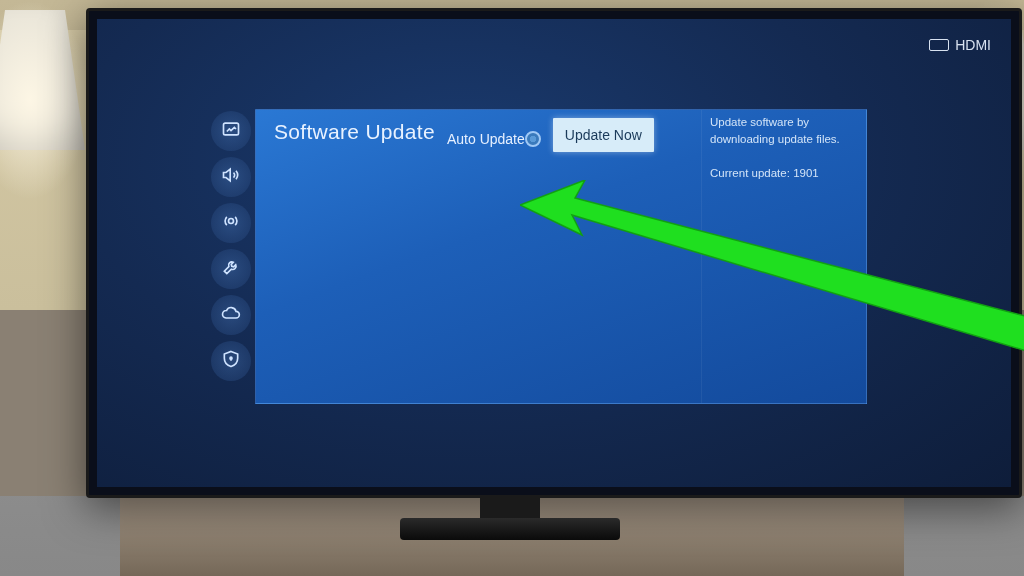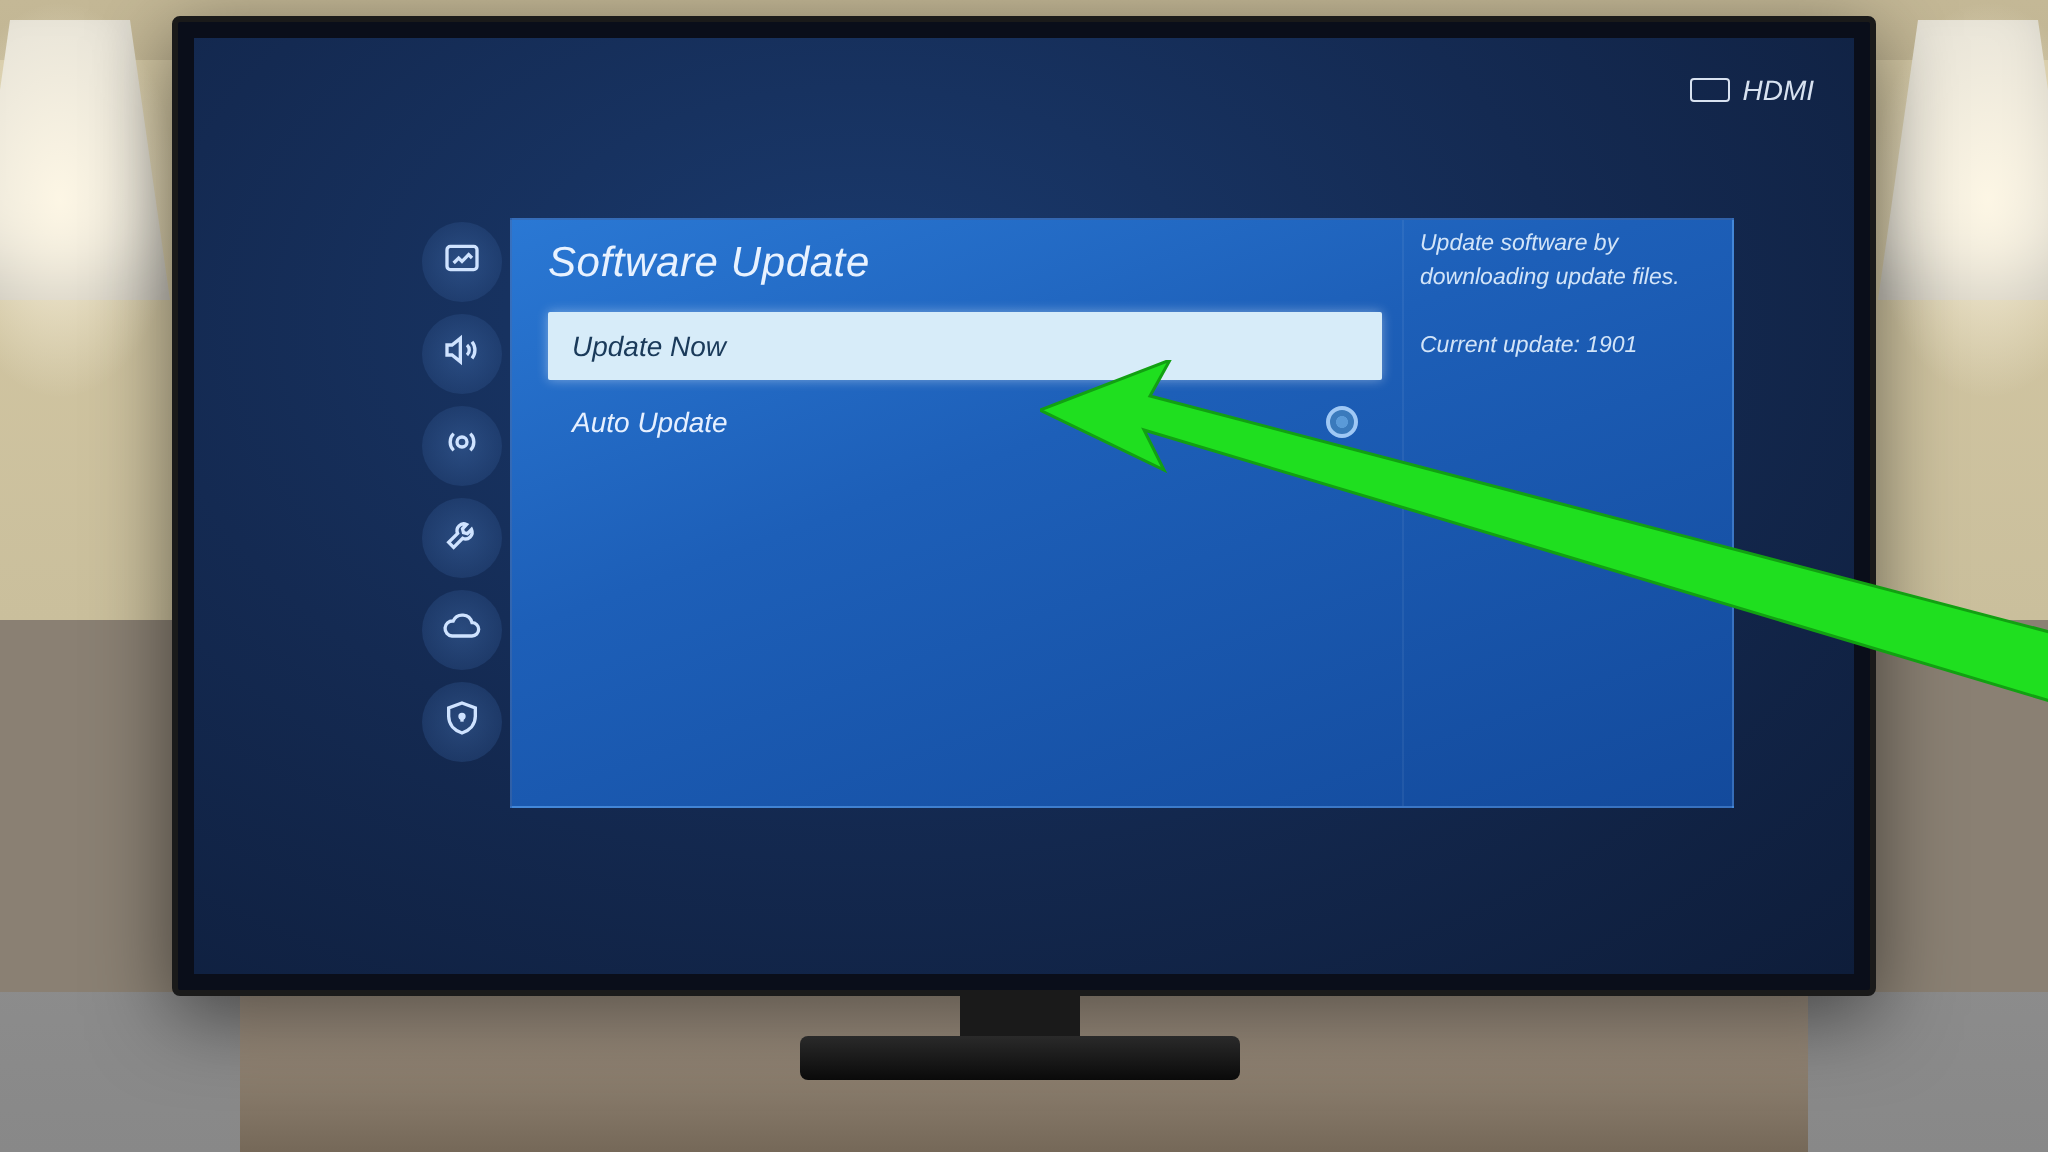--- a/index.html
+++ b/index.html
@@ -41,26 +41,25 @@
       clip-path: polygon(20% 0%, 80% 0%, 100% 100%, 0% 100%);
       box-shadow: inset -10px -20px 30px rgba(0,0,0,0.15);
     }
     .lampshade-left { left: -15px; }
     .lampshade-right { right: -15px; }
 
     
     .tv {
       position: absolute;
       top: 8px; left: 86px;
-      width: 852px; height: 490px;
+      width: 936px; height: 490px;
       background: #0a0e1a;
       border: 3px solid #1a1a1a;
       border-radius: 4px;
       box-shadow: 0 10px 40px rgba(0,0,0,0.5);
-      font-style: italic;
     }
     .tv-stand-neck {
       position: absolute; top: 498px; left: 480px; width: 60px; height: 28px;
       background: #1a1a1a;
     }
     .tv-stand-base {
       position: absolute; top: 518px; left: 400px; width: 220px; height: 22px;
       background: linear-gradient(180deg, #2a2a2a, #0a0a0a);
       border-radius: 4px;
     }
@@ -100,21 +99,21 @@
     }
     .sidebar-item svg { width: 20px; height: 20px; }
     .panel-body {
       flex: 1;
       background: linear-gradient(160deg, #2a78d4 0%, #1d5fb8 40%, #134a9c 100%);
       border: 1px solid rgba(255,255,255,0.12);
       display: flex;
     }
     .panel-main {
       flex: 1; padding: 8px 10px 10px 18px;
-      display: flex; flex-direction: column;
+      display: flex; flex-direction: row;
     }
     .panel-title {
       color: #e8f2ff; font-size: 21px; font-weight: 400;
       margin-bottom: 12px; margin-top: 2px;
       letter-spacing: 0.3px;
     }
     .menu-row {
       height: 34px; display: flex; align-items: center;
       padding: 0 12px; font-size: 14px;
       border-radius: 1px;
@@ -219,27 +218,27 @@
                 <path d="M12 12.2v2"></path>
               </svg>
           </span>
         </div>
       </div>
 
       <div class="panel-body">
         <div class="panel-main">
           <div class="panel-title">Software Update</div>
 
-          <div class="menu-row selected">
-            <span>Update Now</span>
-          </div>
-
           <div class="menu-row normal">
             <span>Auto Update</span>
             <span class="radio"></span>
+          </div>
+
+          <div class="menu-row selected">
+            <span>Update Now</span>
           </div>
         </div>
 
         <div class="panel-right">
           <div class="help-text">Update software by downloading update files.</div>
           <div class="version-line">
             <span>Current update:</span>
             <span>1901</span>
           </div>
         </div>

